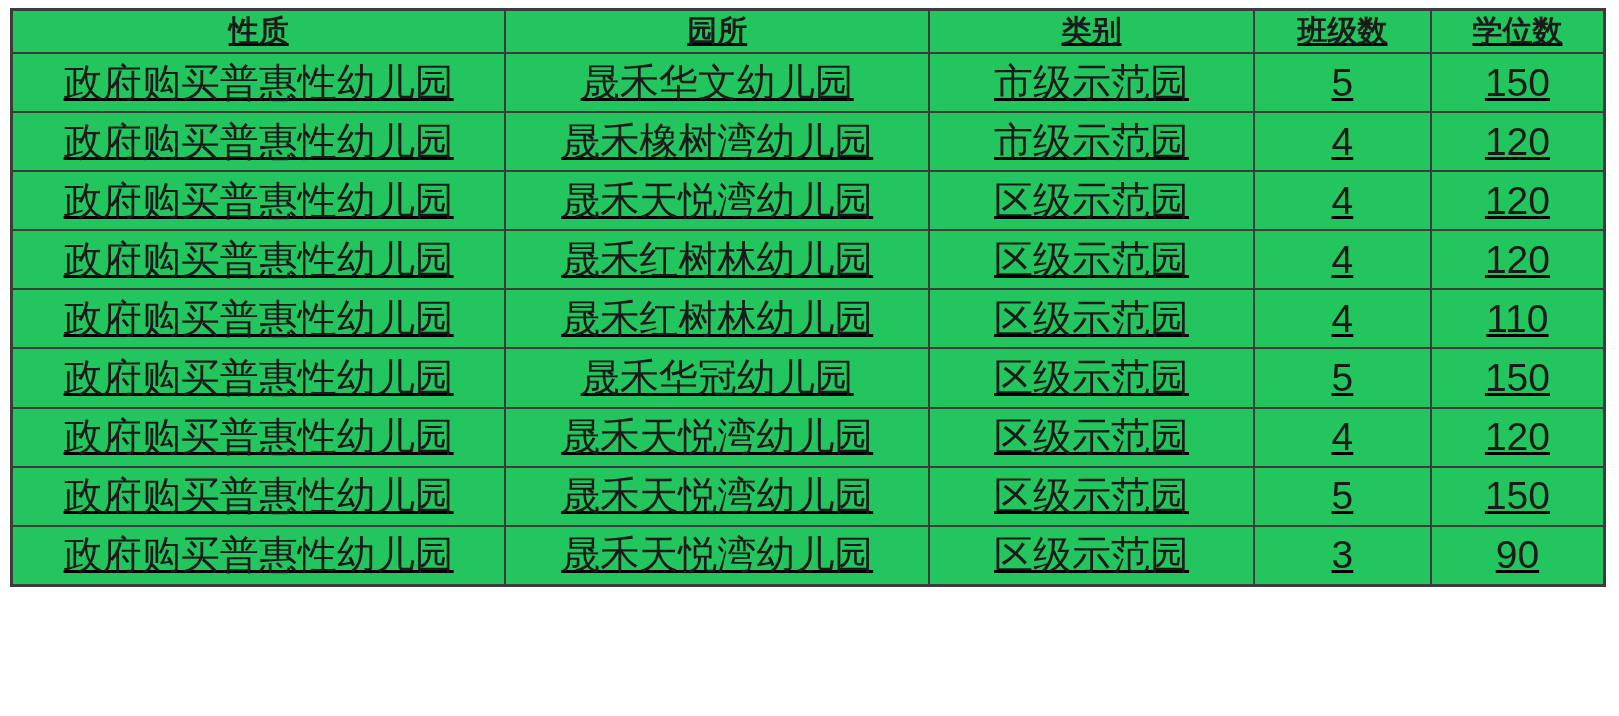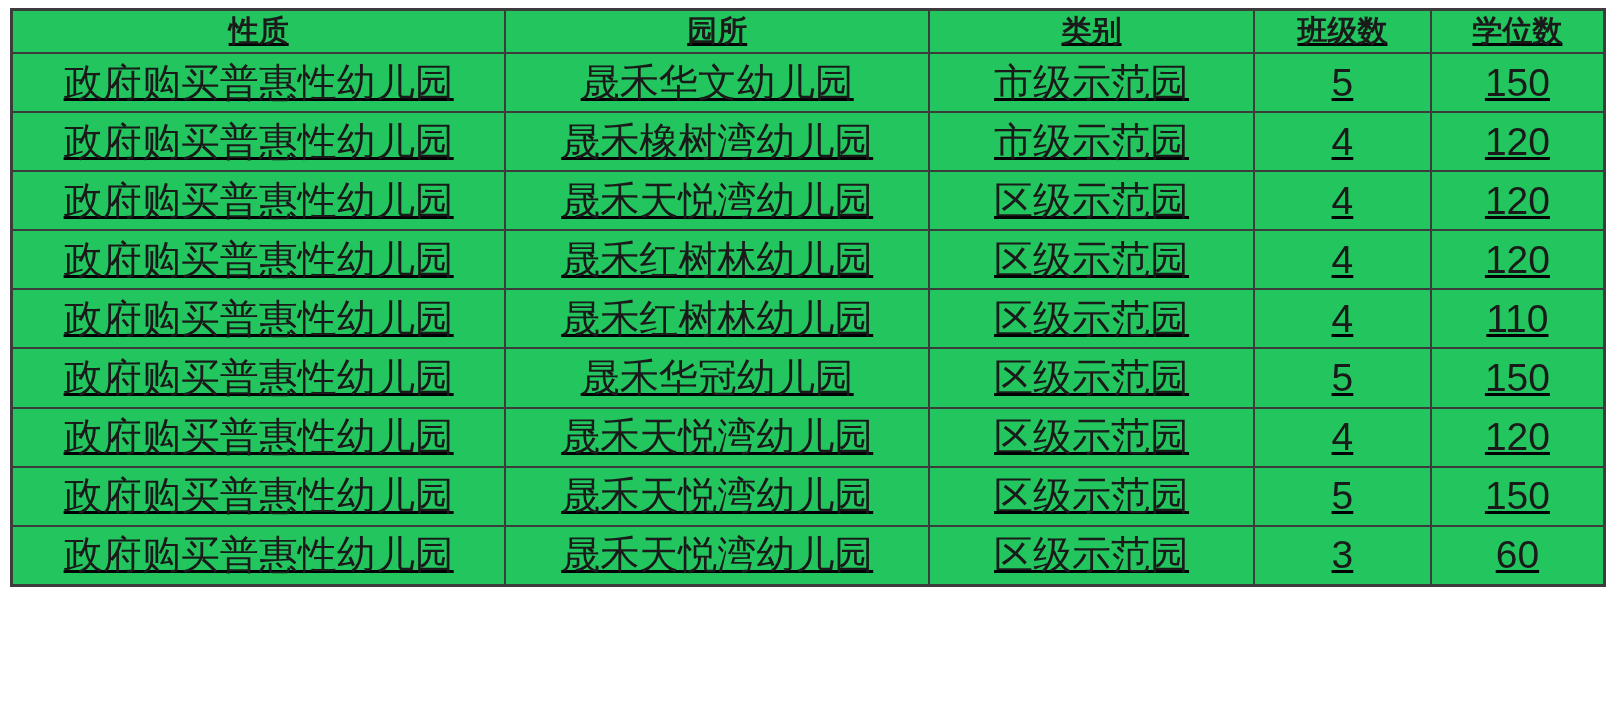--- a/index.html
+++ b/index.html
@@ -116,17 +116,17 @@
           <td>晟禾天悦湾幼儿园</td>
           <td>区级示范园</td>
           <td>5</td>
           <td>150</td>
         </tr>
         <tr>
           <td>政府购买普惠性幼儿园</td>
           <td>晟禾天悦湾幼儿园</td>
           <td>区级示范园</td>
           <td>3</td>
-          <td>60</td>
+          <td>90</td>
         </tr>
       </tbody>
   </table>
 </div>
 
 </body></html>

